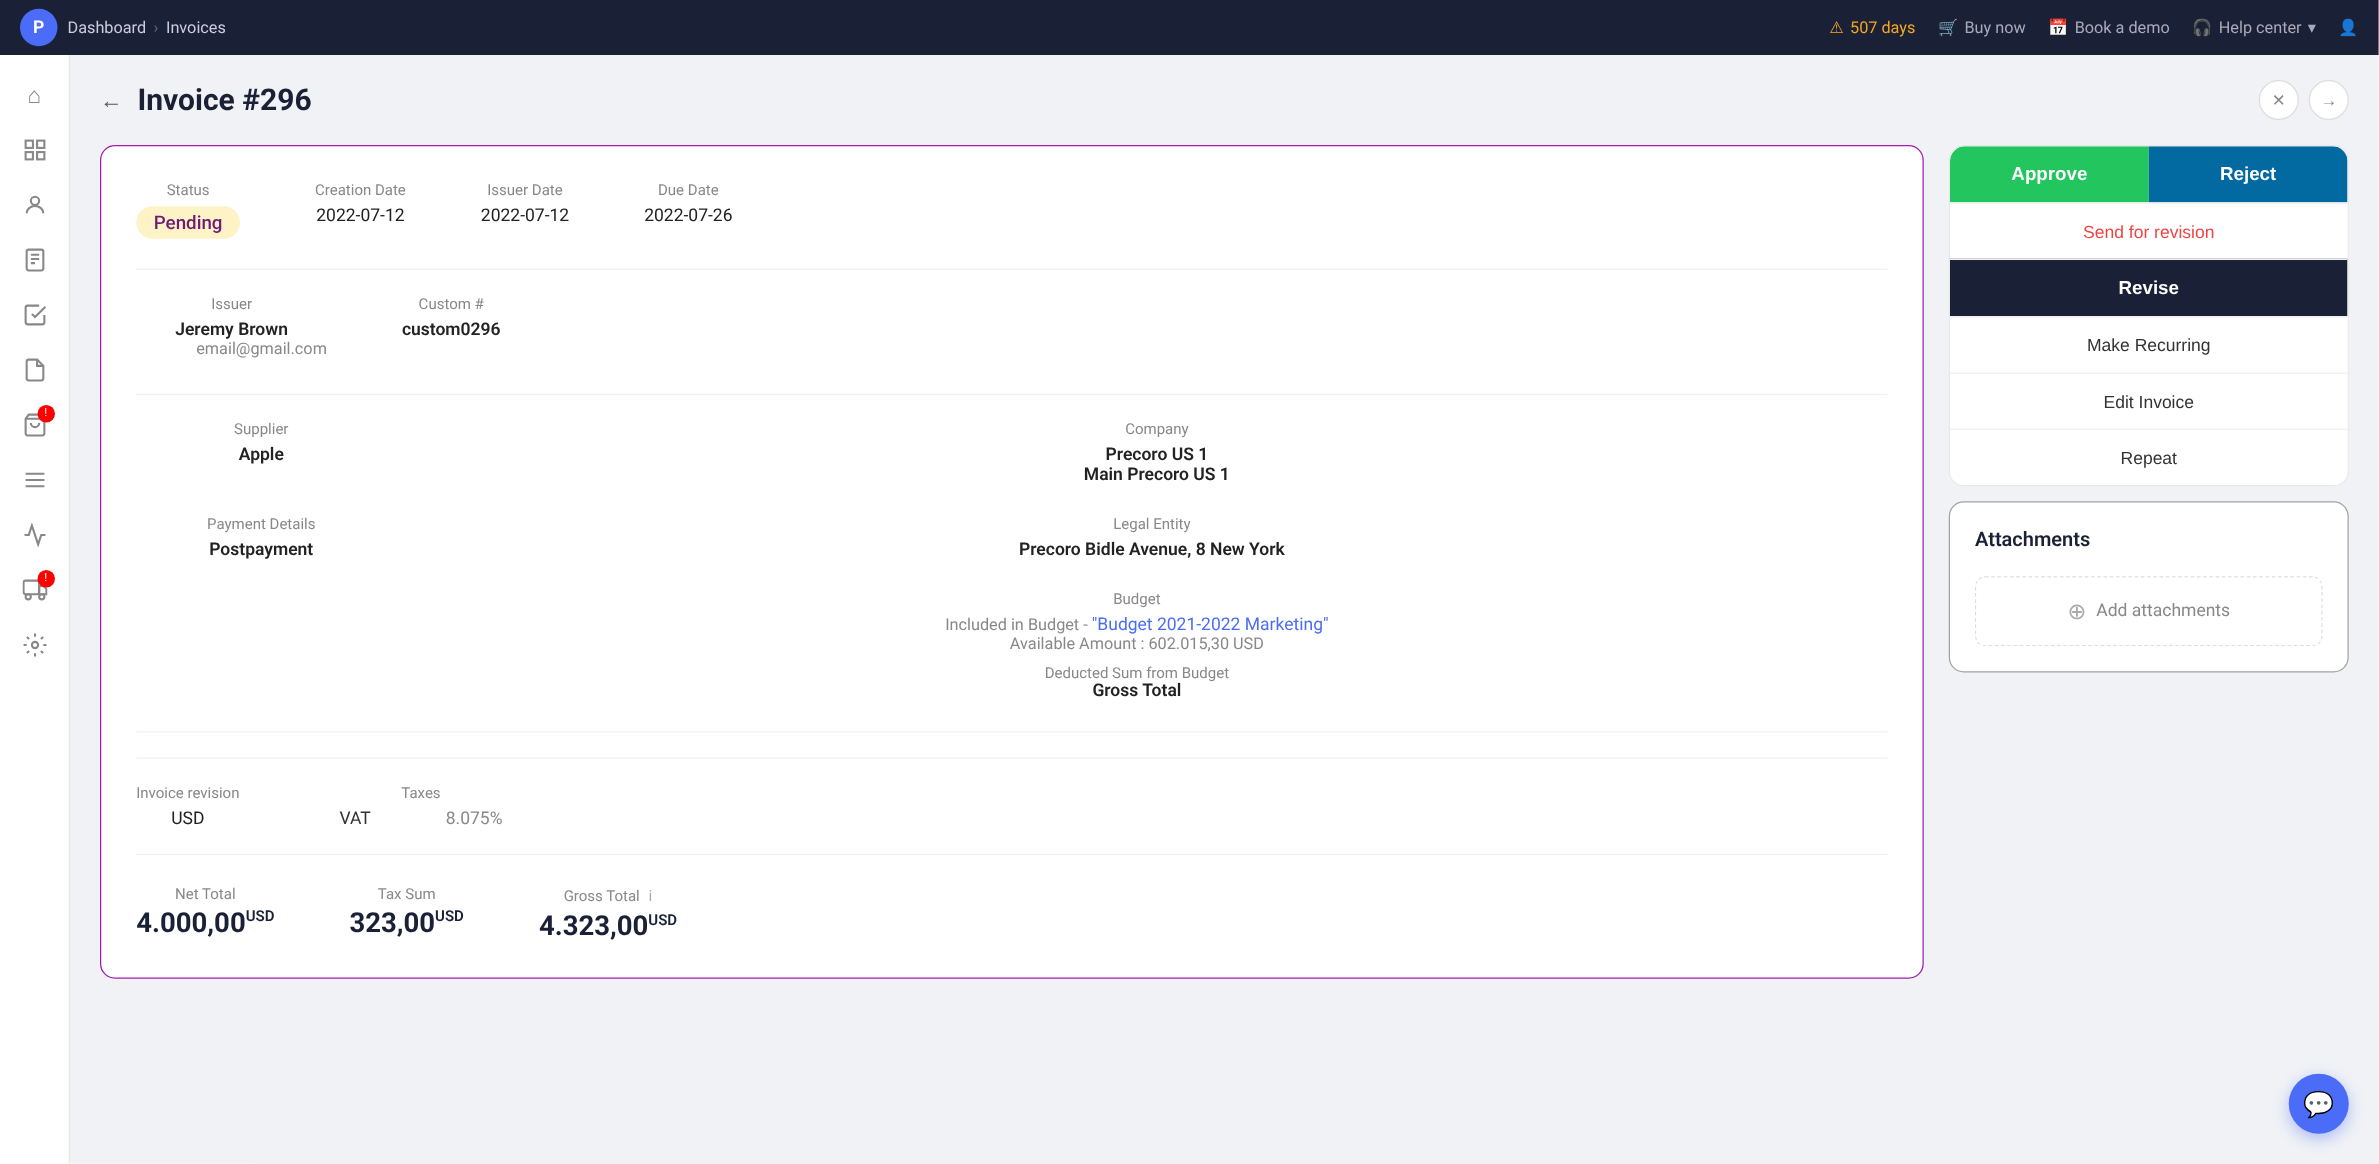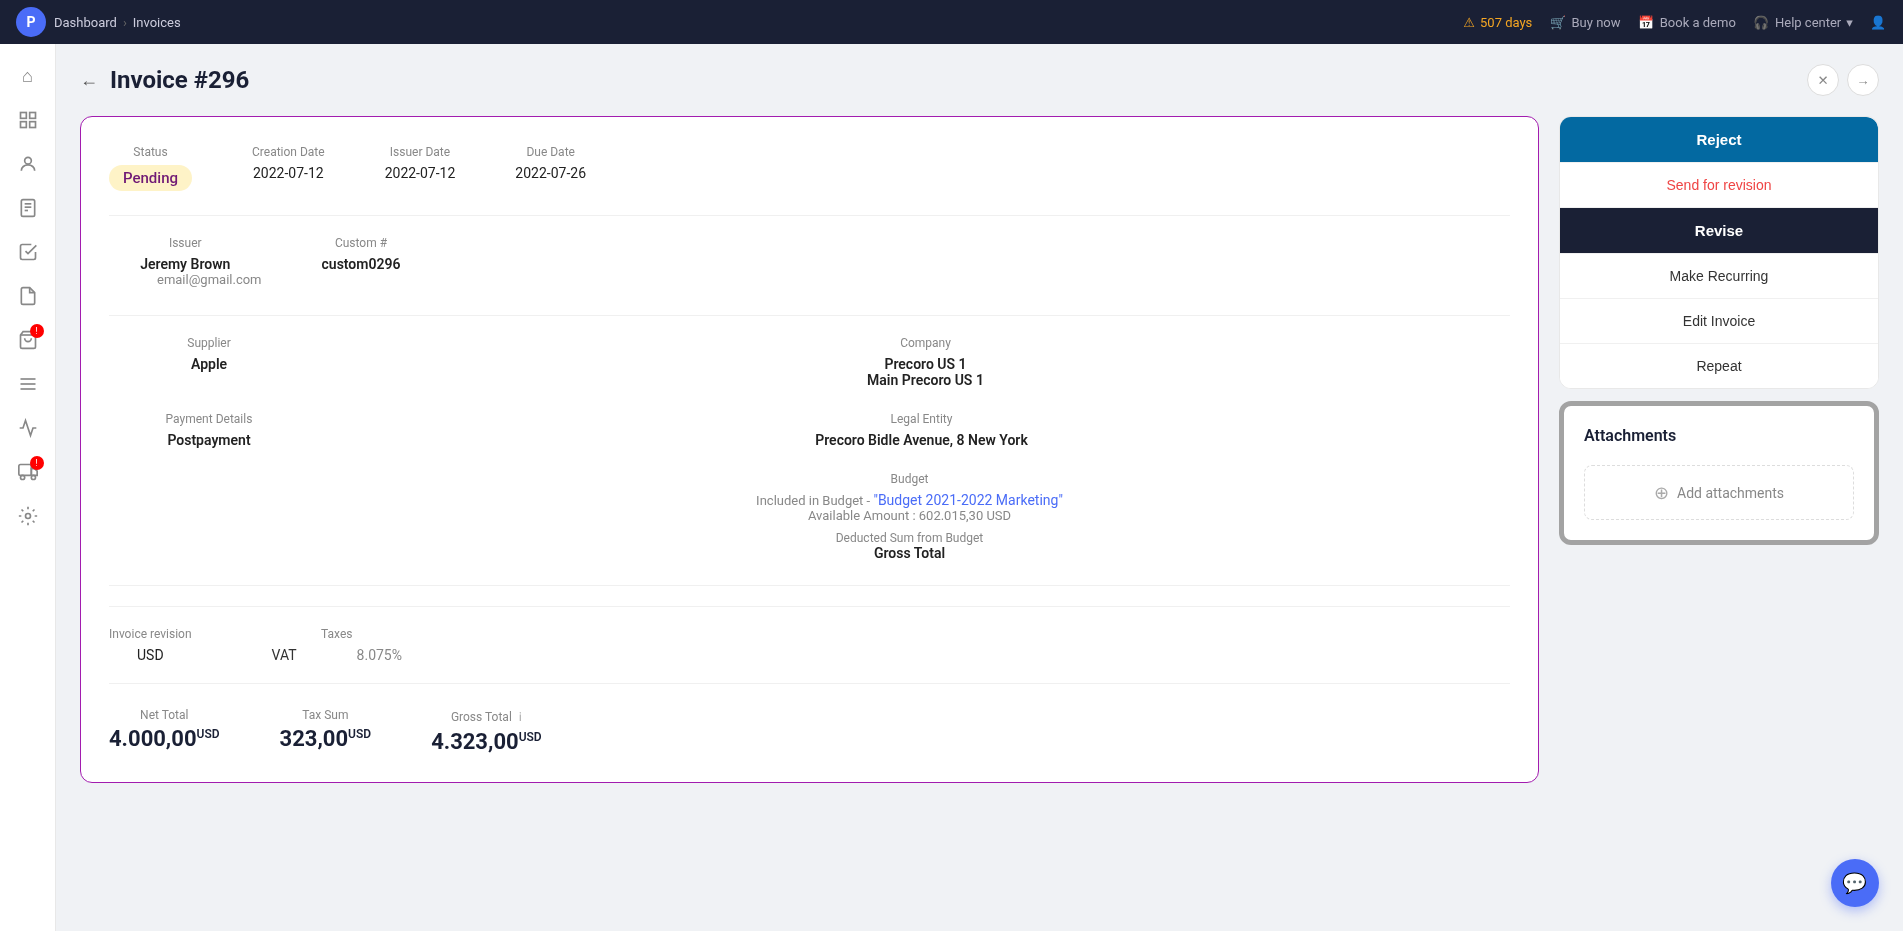--- a/index.html
+++ b/index.html
@@ -137,21 +137,21 @@
       font-weight: 500;
     }
     .action-btn.dark {
       background: #1a2035;
       color: white;
       font-weight: 600;
       font-size: 15px;
     }
     .action-btn.normal { color: #333; }
 
-    .attachments-card { background: white; border-radius: 12px; border: 5px solid #a3a3a3; padding: 20px; }
+    .attachments-card { background: white; border-radius: 12px; border: 1px solid #a3a3a3; padding: 20px; }
     .attachments-title { font-size: 16px; font-weight: 600; color: #1a2035; margin-bottom: 20px; }
     .add-attachment {
       display: flex; align-items: center; justify-content: center; gap: 8px;
       color: #888; font-size: 14px; cursor: pointer;
       border: 1.5px dashed #ddd; border-radius: 8px; padding: 16px;
     }
     .add-attachment .plus { font-size: 18px; color: #aaa; }
 
     .chat-btn {
       position: fixed; bottom: 24px; right: 24px;
@@ -404,20 +404,21 @@
               <span>4.323,00</span><sup>USD</sup>
             </div>
           </div>
         </div>
 
       </div>
 
       <div class="right-panel">
         <div class="action-buttons">
           <div class="btn-row">
+            <button class="btn-approve">Approve</button>
             <button class="btn-reject">Reject</button>
           </div>
           <button class="action-btn">Send for revision</button>
           <button class="action-btn dark">Revise</button>
           <button class="action-btn normal">Make Recurring</button>
           <button class="action-btn normal">Edit Invoice</button>
           <button class="action-btn normal">Repeat</button>
         </div>
 
         <div class="attachments-card">

